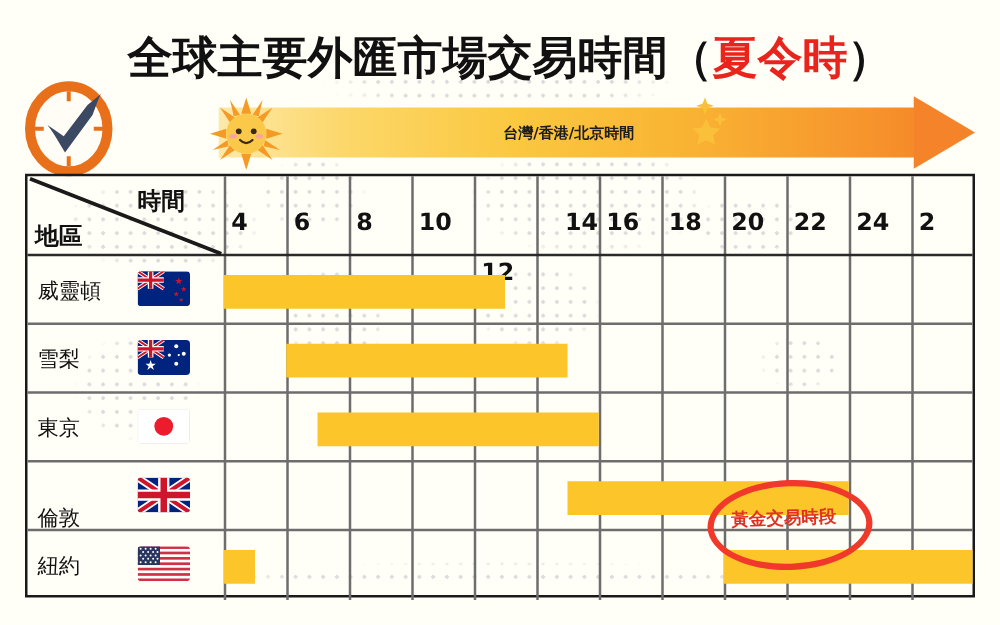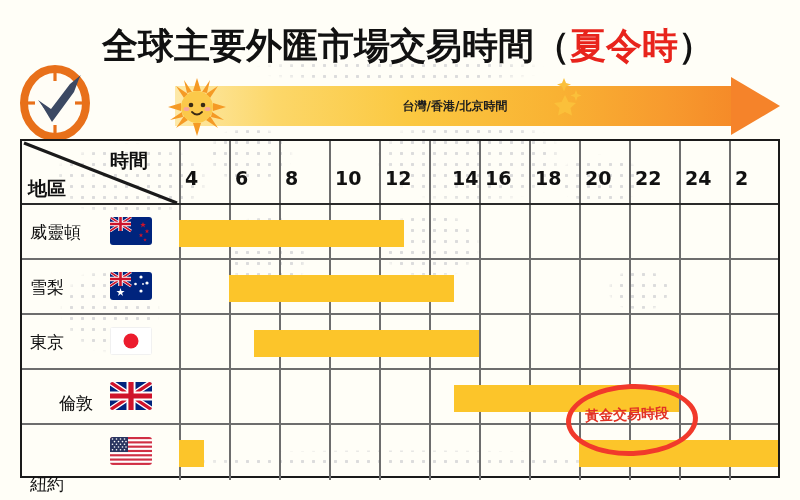--- a/index.html
+++ b/index.html
@@ -191,21 +191,21 @@
         <line x1="2" y1="2" x2="155" y2="62" stroke="#1a1a1a" stroke-width="3"></line>
       </svg>
       <div id="lbl-time">時間</div>
       <div id="lbl-region">地區</div>
     </div>
 
     <div class="hourlbl" style="left:163px;">4</div>
     <div class="hourlbl" style="left:213px;">6</div>
     <div class="hourlbl" style="left:263px;">8</div>
     <div class="hourlbl" style="left:313px;">10</div>
-    <div class="hourlbl" style="left:363px;">12</div>
+    <div class="hourlbl" style="left:363px;margin-top:40px;">12</div>
     <div class="hourlbl" style="left:430px;">14</div>
     <div class="hourlbl" style="left:463px;">16</div>
     <div class="hourlbl" style="left:513px;">18</div>
     <div class="hourlbl" style="left:563px;">20</div>
     <div class="hourlbl" style="left:613px;">22</div>
     <div class="hourlbl" style="left:663px;">24</div>
     <div class="hourlbl" style="left:713px;">2</div>
 
     <div class="rowlabel" style="top:80px;">威靈頓</div>
     <div class="flag" style="left:88px;top:76px;">
@@ -252,34 +252,34 @@
     <div class="rowlabel" style="top:190px;">東京</div>
     <div class="flag" style="left:88px;top:186px;">
       <svg width="42" height="28" viewBox="0 0 42 28">
         <rect width="42" height="28" fill="#ffffff" stroke="#e2e2e2" stroke-width="1"></rect>
         <circle cx="21" cy="14" r="7.5" fill="#ec1c2d"></circle>
       </svg>
     </div>
 
     <div class="sessionbar" style="left:232px;top:189px;width:225px;"></div>
 
-    <div class="rowlabel" style="top:251px;margin-left:29px;">倫敦</div>
+    <div class="rowlabel" style="top:262px;">倫敦</div>
     <div class="flag" style="left:88px;top:241px;">
       <svg width="42" height="28" viewBox="0 0 42 28">
         <rect width="42" height="28" fill="#00247d"></rect>
         <path d="M0 0 L42 28 M42 0 L0 28" stroke="#fff" stroke-width="6"></path>
         <path d="M0 0 L42 28 M42 0 L0 28" stroke="#cf142b" stroke-width="3.2"></path>
         <path d="M21 0 V28 M0 14 H42" stroke="#fff" stroke-width="9"></path>
         <path d="M21 0 V28 M0 14 H42" stroke="#cf142b" stroke-width="5.2"></path>
       </svg>
     </div>
 
     <div class="sessionbar" style="left:432px;top:244px;width:225px;"></div>
 
-    <div class="rowlabel" style="top:300px;margin-top:32px;">紐約</div>
+    <div class="rowlabel" style="top:300px;">紐約</div>
     <div class="flag" style="left:88px;top:296px;">
       <svg width="42" height="28" viewBox="0 0 42 28">
         <rect width="42" height="28" fill="#ffffff"></rect>
         <g fill="#d02f44">
           <rect y="0" width="42" height="2.15"></rect>
           <rect y="4.3" width="42" height="2.15"></rect>
           <rect y="8.6" width="42" height="2.15"></rect>
           <rect y="12.9" width="42" height="2.15"></rect>
           <rect y="17.2" width="42" height="2.15"></rect>
           <rect y="21.5" width="42" height="2.15"></rect>

